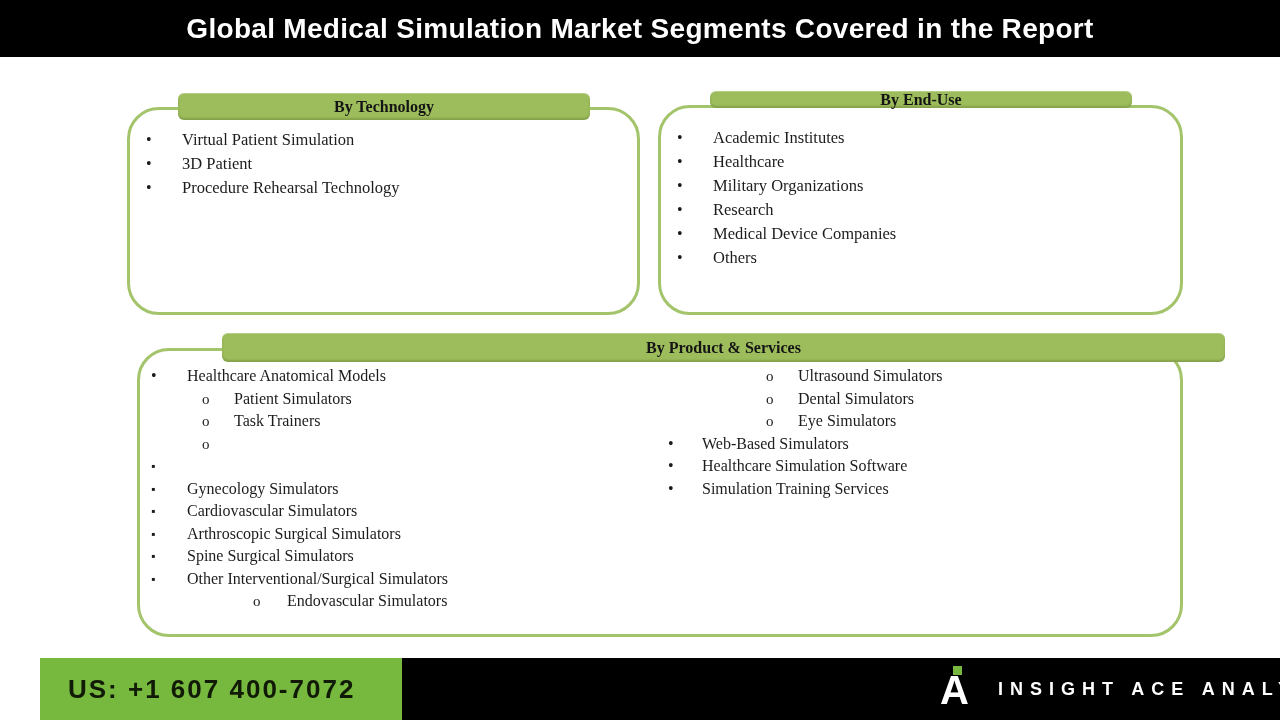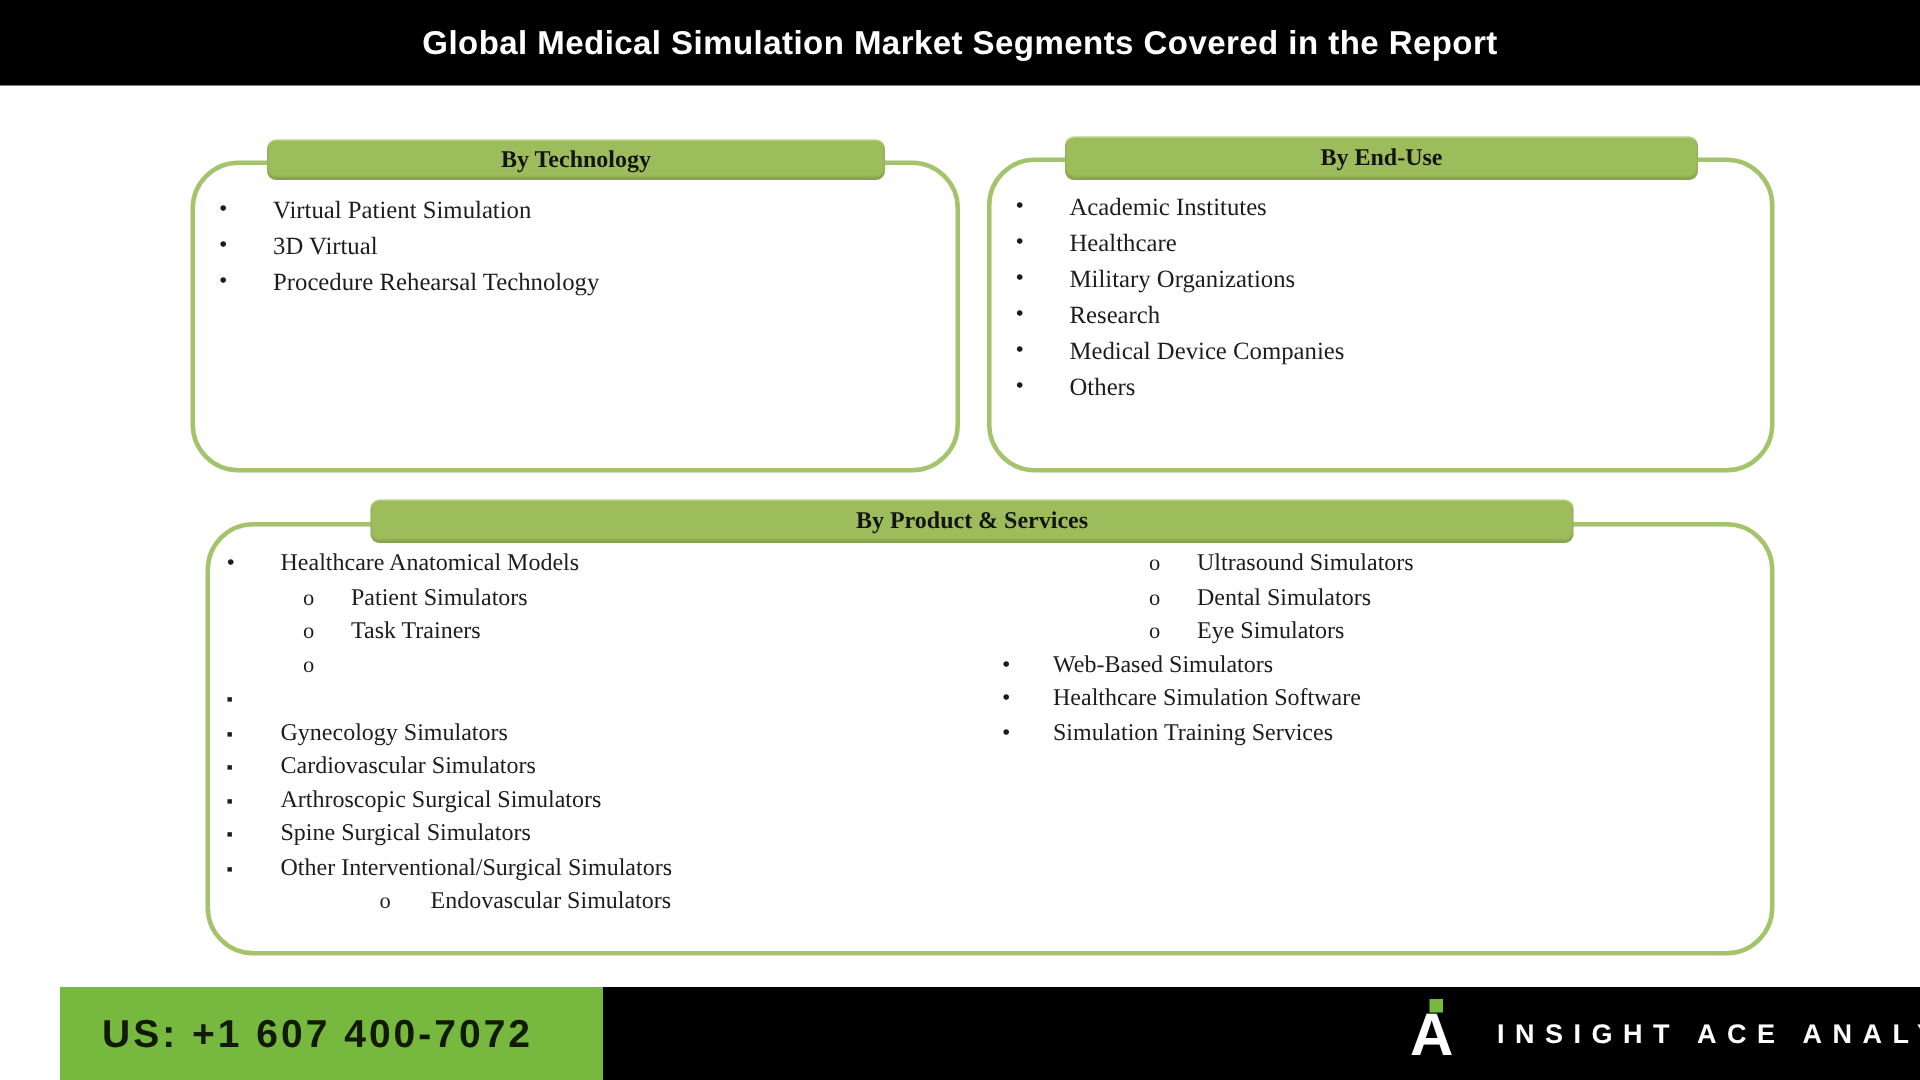--- a/index.html
+++ b/index.html
@@ -3,34 +3,34 @@
 <meta charset="utf-8">
 <style>
   html,body{margin:0;padding:0;background:#fff;}
   .canvas{position:relative;width:1280px;height:720px;background:#ffffff;overflow:hidden;
           font-family:"Liberation Serif",serif;}
 
   
   .titlebar{position:absolute;left:0;top:0;width:1280px;height:57px;background:#000;
             display:flex;align-items:center;justify-content:center;}
   .titlebar .t{color:#fff;font-family:"Liberation Sans",sans-serif;font-weight:bold;
-               font-size:22px;letter-spacing:.3px;}
+               font-size:28px;letter-spacing:.3px;}
 
   
   .panel{position:absolute;background:#fff;border:3px solid #a3c46a;border-radius:32px;box-sizing:border-box;}
   .panel-bar{position:absolute;background:#9dbd5d;border-radius:6px;display:flex;align-items:center;
              justify-content:center;color:#141414;font-weight:bold;font-size:16px;z-index:2;
              box-shadow:inset 0 -2px 2px rgba(60,80,20,.25), inset 0 1px 0 rgba(255,255,255,.25);}
 
   #panel-tech{left:127px;top:107px;width:513px;height:208px;}
   #bar-tech  {left:178px;top:93px;width:412px;height:27px;}
   #panel-end {left:658px;top:105px;width:525px;height:210px;}
-  #bar-end   {left:710px;top:91px;width:422px;height:29px;}
+  #bar-end   {left:710px;top:91px;width:422px;height:17px;}
   #panel-prod{left:137px;top:348px;width:1046px;height:289px;}
-  #bar-prod  {left:247px;top:333px;width:802px;height:29px;}
+  #bar-prod  {left:222px;top:333px;width:1003px;height:29px;}
 
   
   ul{list-style:none;margin:0;padding:0;}
   .simple-list{padding:18px 0 0 16px;}
   .simple-list li{display:flex;line-height:24px;font-size:16.5px;color:#1c1c1c;}
   .simple-list .blt{display:inline-block;width:36px;flex:0 0 36px;}
 
   .prod-cols{display:flex;padding-top:14px;}
   .col-left{width:508px;flex:0 0 508px;}
   .col-right{flex:1;}
@@ -70,21 +70,21 @@
   </div>
 
   <div class="panel" id="panel-tech">
     <ul class="simple-list">
       <li class="b-dot">
         <span class="blt">•</span>
         <span>Virtual Patient Simulation</span>
       </li>
       <li class="b-dot">
         <span class="blt">•</span>
-        <span>3D Virtual</span>
+        <span>3D Patient</span>
       </li>
       <li class="b-dot">
         <span class="blt">•</span>
         <span>Procedure Rehearsal Technology</span>
       </li>
     </ul>
   </div>
   <div class="panel-bar" id="bar-tech">
     <span>By Technology</span>
   </div>

